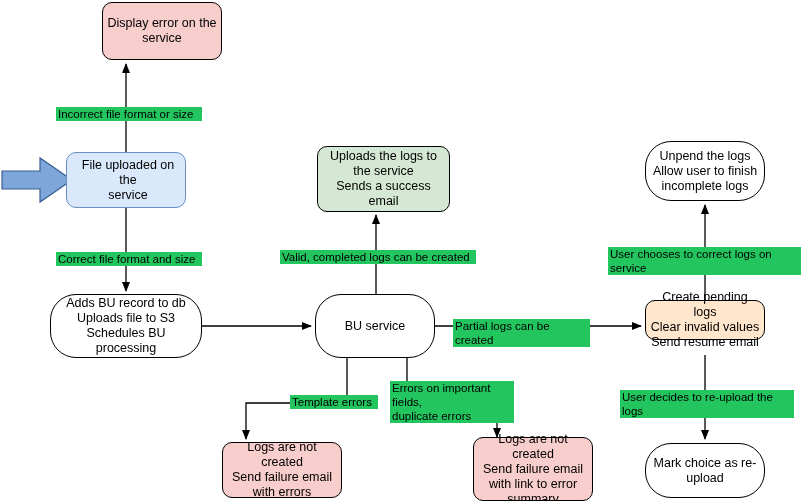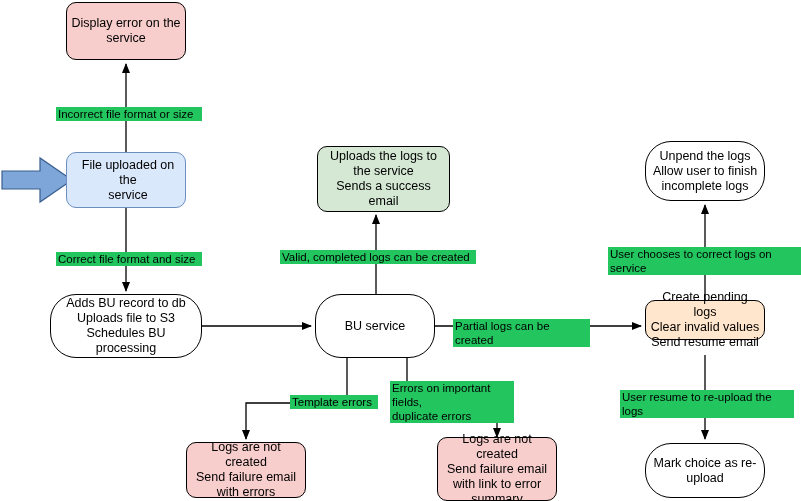--- a/index.html
+++ b/index.html
@@ -21,21 +21,21 @@
     justify-content:center;
     text-align:center;
     font-size:12.5px;
     line-height:15px;
     color:#000000;
     white-space:pre-line;
     padding:2px 4px;
   }
   .n-white{background:#ffffff;border-radius:26px;}
   .n-blue{background:#dae8fc;border-color:#6c8ebf;padding-left:8px;}
-  .n-pink{background:#f8cecc;border-color:#000000;}
+  .n-pink{background:#f8cecc;border-color:#000000;margin-left:36px;}
   .n-green{background:#d5e8d4;border-color:#000000;}
   .n-yellow{background:#ffe6cc;border-color:#000000;}
   .edge-label{
     position:absolute;
     font-size:11.5px;
     line-height:14px;
     color:#000000;
     background:#22c55e;
     white-space:pre-line;
     padding:0 2px;
@@ -122,15 +122,15 @@
 
   <div class="edge-label" style="left:290px;top:395px;width:84px;">Template errors</div>
 
   <div class="edge-label" style="left:390px;top:381px;width:120px;">Errors on important fields,
 duplicate errors</div>
 
   <div class="edge-label" style="left:453px;top:319px;width:133px;">Partial logs can be created</div>
 
   <div class="edge-label" style="left:608px;top:247px;width:193px;">User chooses to correct logs on service</div>
 
-  <div class="edge-label" style="left:620px;top:390px;width:170px;">User resume to re-upload the logs</div>
+  <div class="edge-label" style="left:620px;top:390px;width:170px;">User decides to re-upload the logs</div>
 
 </div>
 
 </body></html>

